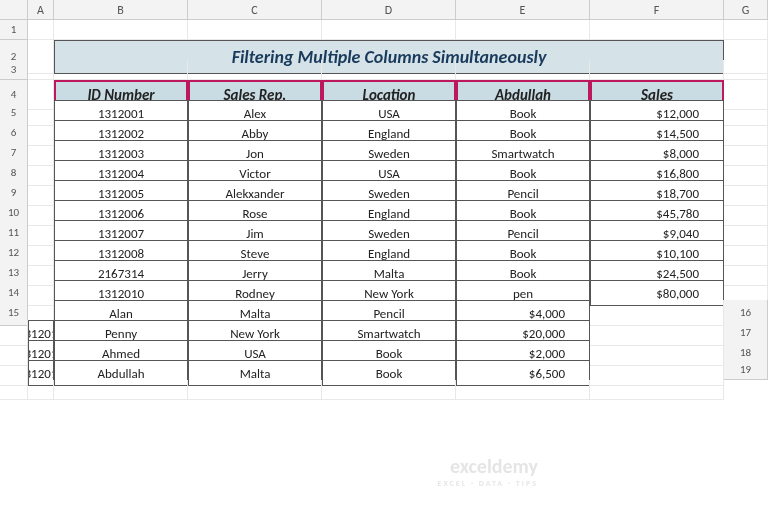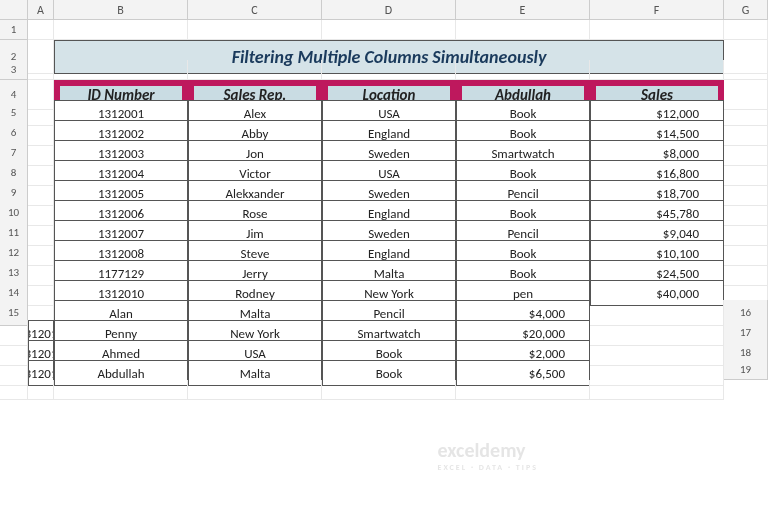--- a/index.html
+++ b/index.html
@@ -42,46 +42,47 @@
   border: 1px solid #555;
   font-weight: bold;
   font-style: italic;
   font-size: 18px;
   color: #1a3a5c;
   height: 34px;
   text-align: center;
 }
 .hdr {
   background: #c9dce3;
-  border: 6px solid #be185d;
+  border: 2px solid #be185d;
   font-weight: bold;
   font-style: italic;
   font-size: 15px;
   color: #222;
   height: 30px;
 }
 .data {
   border: 1px solid #555;
   background: #fff;
   font-size: 13px;
   color: #222;
   height: 26px;
 }
 .row-title { height: 34px; }
 .row-hdr { height: 30px; }
 .row-data { height: 26px; }
 .right { justify-content: flex-end; padding-right: 24px; }
 .watermark {
   position: fixed;
-  bottom: 40px;
+  bottom: 24px;
   right: 230px;
   font-size: 20px;
   color: rgba(150,150,150,0.25);
   font-weight: bold;
   pointer-events: none;
+  text-align: right;
 }
 .watermark small { display: block; font-size: 8px; letter-spacing: 2px; }
 </style>
 </head>
 <body>
 
 <div class="sheet">
   <div class="corner"></div>
   <div class="colhead">A</div>
   <div class="colhead">B</div>
@@ -190,34 +191,34 @@
   <div class="cell row-data"></div>
   <div class="cell data">1312008</div>
   <div class="cell data">Steve</div>
   <div class="cell data">England</div>
   <div class="cell data">Book</div>
   <div class="cell data right">$10,100</div>
   <div class="cell row-data"></div>
 
   <div class="rowhead row-data">13</div>
   <div class="cell row-data"></div>
-  <div class="cell data">1177129</div>
+  <div class="cell data">2167314</div>
   <div class="cell data">Jerry</div>
   <div class="cell data">Malta</div>
   <div class="cell data">Book</div>
   <div class="cell data right">$24,500</div>
   <div class="cell row-data"></div>
 
   <div class="rowhead row-data">14</div>
   <div class="cell row-data"></div>
   <div class="cell data">1312010</div>
   <div class="cell data">Rodney</div>
   <div class="cell data">New York</div>
   <div class="cell data">pen</div>
-  <div class="cell data right">$40,000</div>
+  <div class="cell data right">$80,000</div>
   <div class="cell row-data"></div>
 
   <div class="rowhead row-data">15</div>
   <div class="cell row-data"></div>
   <div class="cell data">Alan</div>
   <div class="cell data">Malta</div>
   <div class="cell data">Pencil</div>
   <div class="cell data right">$4,000</div>
   <div class="cell row-data"></div>
 

